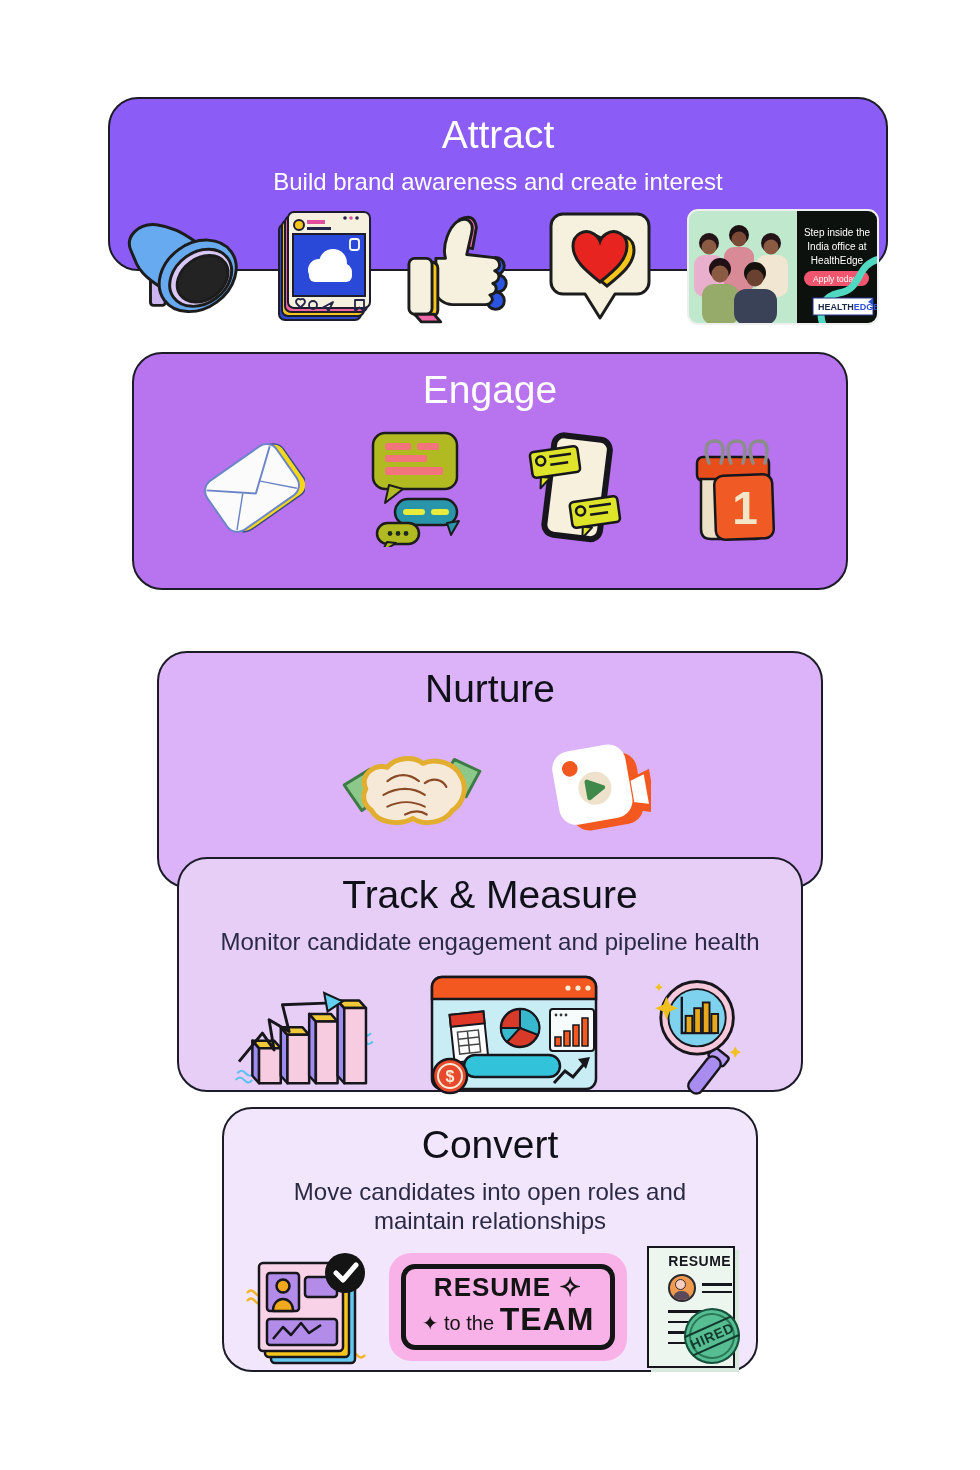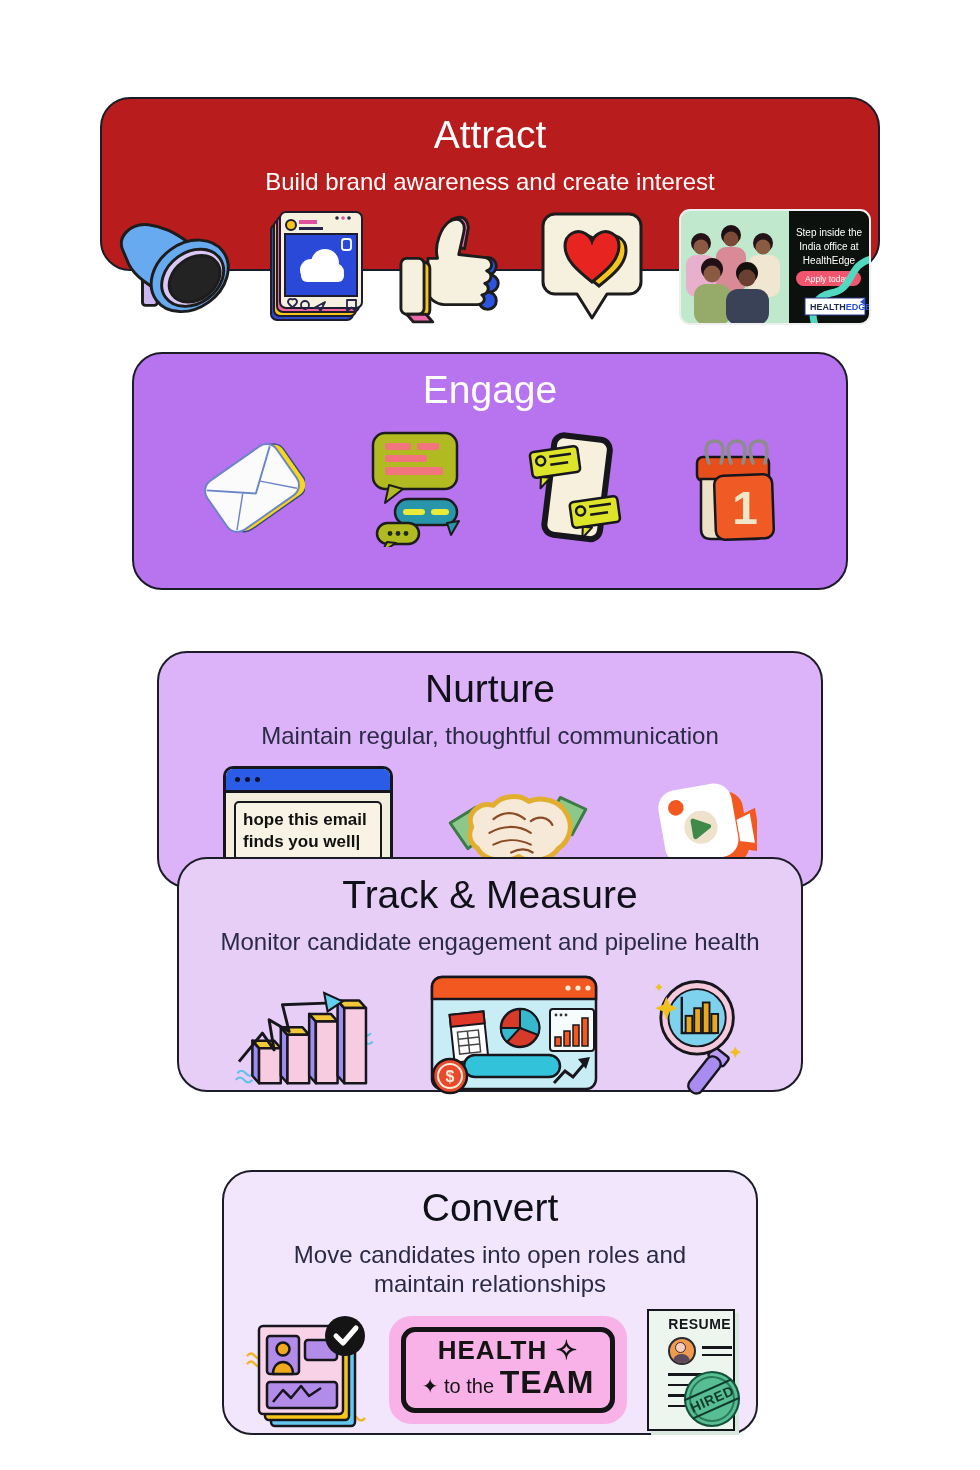--- a/index.html
+++ b/index.html
@@ -1,24 +1,24 @@
 <!DOCTYPE html>
 <html><head>
 <meta charset="utf-8">
 <style>
   html,body{margin:0;padding:0;background:#ffffff;}
   .canvas{position:relative;width:980px;height:1470px;background:#ffffff;
           font-family:"Liberation Sans",sans-serif;overflow:hidden;}
   .stage{position:absolute;box-sizing:border-box;border:2px solid #1c1c28;border-radius:30px;
          display:flex;flex-direction:column;align-items:center;padding-top:14px;}
-  .stage-attract{left:100px;top:97px;width:780px;height:174px;background:#b91c1c;}
+  .stage-attract{left:108px;top:97px;width:780px;height:174px;background:#8b5cf6;}
   .stage-engage{left:132px;top:352px;width:716px;height:238px;background:#b873ef;}
   .stage-nurture{left:157px;top:603px;width:666px;height:237px;background:#dcb3f8;margin-top:48px;}
   .stage-track{left:177px;top:857px;width:626px;height:235px;background:#e6cef7;}
-  .stage-convert{left:222px;top:1170px;width:536px;height:265px;background:#f2e6fc;}
+  .stage-convert{left:222px;top:1107px;width:536px;height:265px;background:#f2e6fc;}
   .stage-title{margin:0;font-size:39px;line-height:1.15;font-weight:400;}
   .stage-sub{margin:9px 0 0;font-size:24px;line-height:1.22;text-align:center;}
   .light .stage-title,.light .stage-sub{color:#ffffff;}
   .darktxt .stage-title{color:#101018;}
   .darktxt .stage-sub{color:#2a2a45;}
   .sub-convert{max-width:470px;}
   .icon-row{display:flex;align-items:center;justify-content:center;margin-top:11px;}
   .row-attract{gap:34px;}
   .row-engage{gap:60px;margin-top:16px;}
   .row-nurture{gap:42px;margin-top:16px;}
@@ -269,34 +269,22 @@
             <path d="M68 32 q-8 -22 6 -22 q12 0 6 22"></path>
           </g>
         </svg>
       </span>
 
     </div>
   </section>
 
   <section class="stage stage-nurture darktxt">
     <h2 class="stage-title">Nurture</h2>
-    <p class="stage-sub">Maintain regular, thoughtful communication</p>
     <div class="icon-row row-nurture">
 
-      <div class="email-window">
-        <div class="ew-bar">
-          <span class="ew-dot"></span>
-          <span class="ew-dot"></span>
-          <span class="ew-dot"></span>
-        </div>
-        <div class="ew-body">
-          <div>hope this email</div>
-          <div>finds you well|</div>
-        </div>
-      </div>
 
       <span class="icon">
         <svg width="165" height="116" viewBox="0 0 165 118">
           <g stroke-linejoin="round" stroke-linecap="round">
             <path d="M14 58 L40 42 L56 66 L32 84 Z" fill="#8cc88a" stroke="#3c7a46" stroke-width="3"></path>
             <path d="M152 44 L126 32 L112 56 L138 70 Z" fill="#8cc88a" stroke="#3c7a46" stroke-width="3"></path>
             <path d="M36 62 C30 48 44 36 58 40 C66 30 84 28 94 36 C108 30 126 36 132 48 C140 60 136 76 124 84 C116 96 96 100 84 92 C70 100 48 96 42 84 C34 78 32 70 36 62 Z" fill="#f7e9d8" stroke="#e2ae30" stroke-width="5"></path>
             <g fill="none" stroke="#8a4a26" stroke-width="2.2">
               <path d="M58 54 C68 46 80 46 90 54"></path>
               <path d="M54 68 C68 60 84 60 96 68"></path>
@@ -459,21 +447,21 @@
             <rect x="22" y="74" width="70" height="26" rx="3" fill="#b28ce8"></rect>
           </g>
           <polyline points="28,94 38,82 46,90 56,78 64,88 76,80" fill="none" stroke="#16161c" stroke-width="2.5" stroke-linejoin="round"></polyline>
           <circle cx="100" cy="28" r="20" fill="#141414"></circle>
           <path d="M91 28 l7 7 l13 -15" fill="none" stroke="#ffffff" stroke-width="5" stroke-linecap="round" stroke-linejoin="round"></path>
         </svg>
       </span>
 
       <div class="welcome-sticker">
         <div class="ws-inner">
-          <div class="ws-line1">HEALTH ✧</div>
+          <div class="ws-line1">RESUME ✧</div>
           <div class="ws-line2"><span>✦ to the </span><span class="ws-bold">TEAM</span></div>
         </div>
       </div>
 
       <div class="resume">
         <div class="resume-header">RESUME</div>
         <div class="resume-row">
           <span class="resume-avatar"></span>
           <span class="resume-avatar-lines">
               <i></i>

